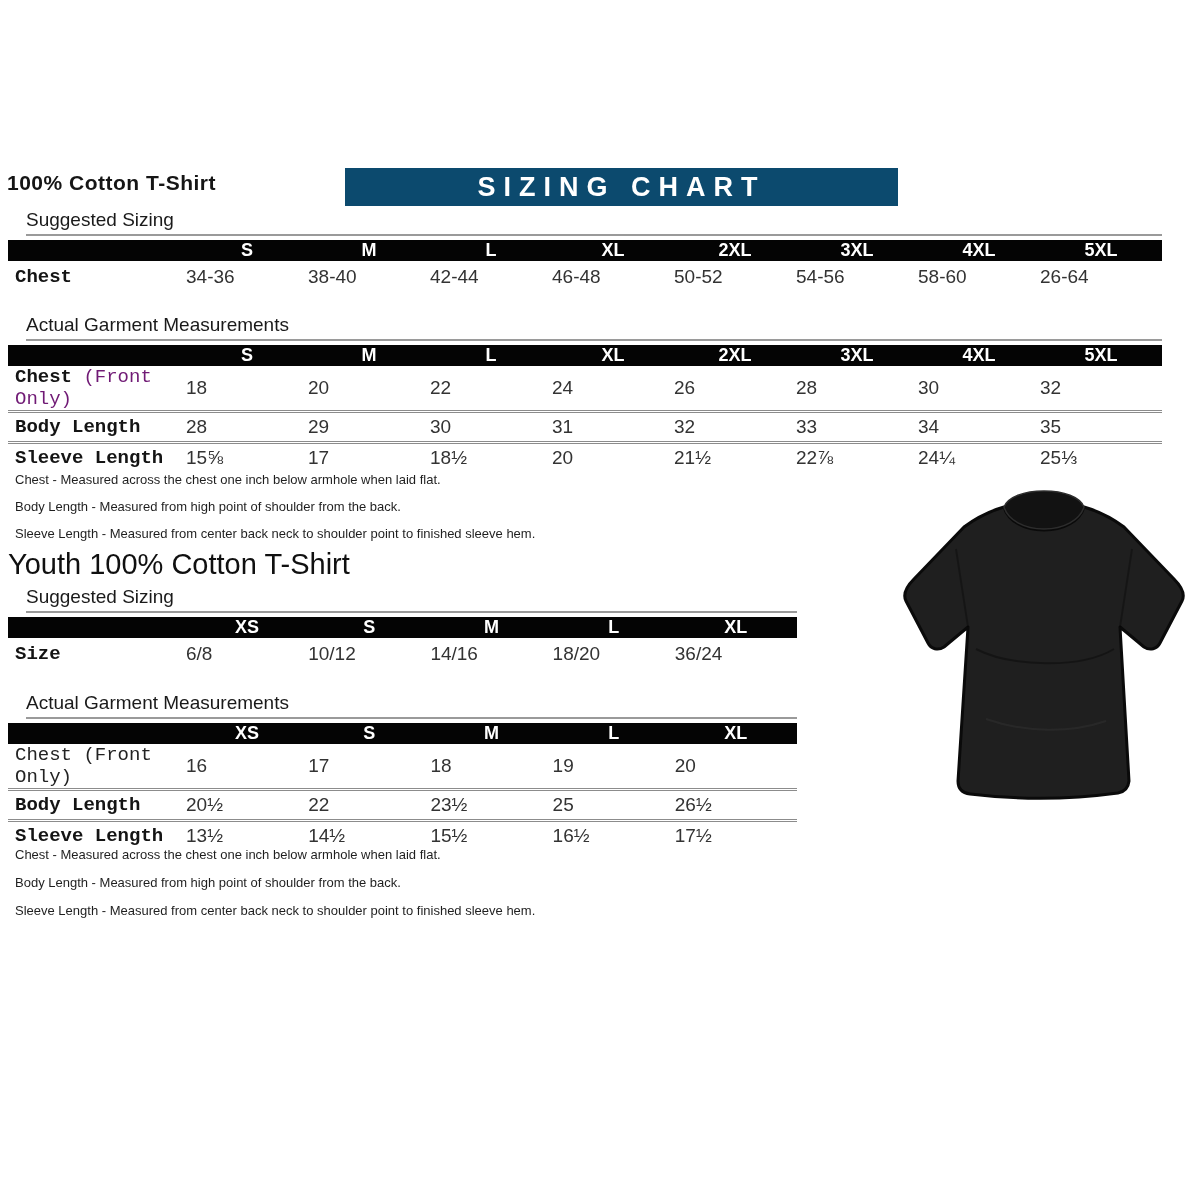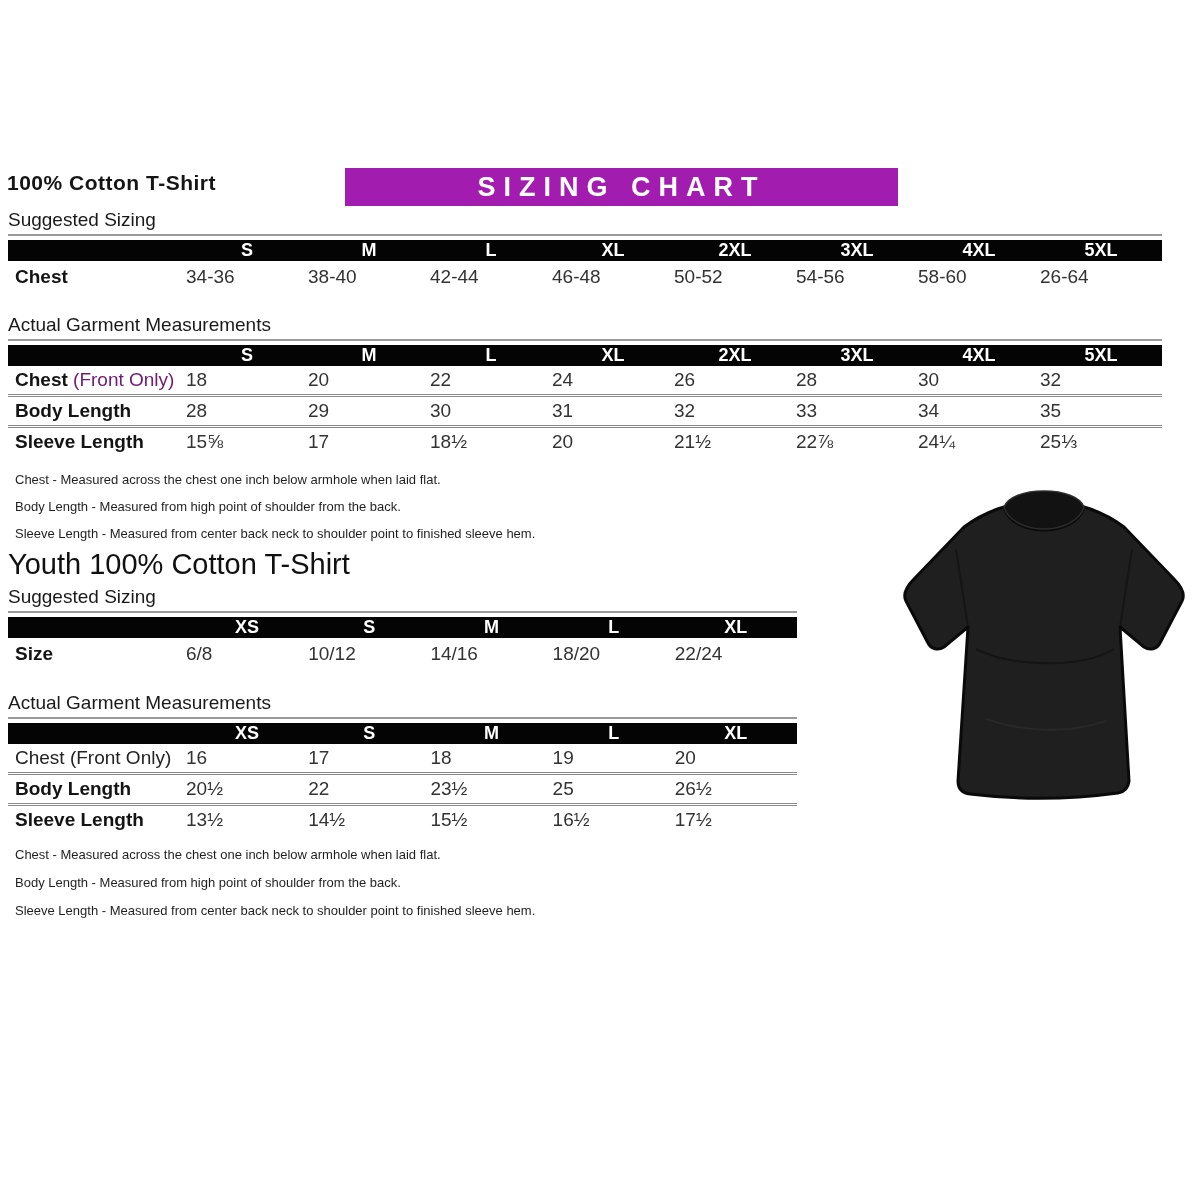--- a/index.html
+++ b/index.html
@@ -11,39 +11,39 @@
     color:#1c1c1c;
     overflow:hidden;
   }
   .page-title {
     position:absolute; left:7px; top:165px;
     font-size:21px; line-height:36px; font-weight:700; color:#151515;
     letter-spacing:0.5px;
   }
   .banner {
     position:absolute; left:345px; top:168px; width:553px; height:38px;
-    background:#a21caf; color:#ffffff;
+    background:#0c4a6e; color:#ffffff;
     font-size:27px; font-weight:bold; letter-spacing:8px;
     text-align:center; line-height:39px;
   }
   .section { position:absolute; }
   .section-label {
     font-size:19px; line-height:22px; color:#1a1a1a;
-    padding-bottom:3px; border-bottom:2px solid #9a9a9a; margin-bottom:4px;
+    padding-bottom:3px; border-bottom:2px solid #9a9a9a; margin-bottom:4px;margin-left:18px;
   }
   table { border-collapse:collapse; table-layout:fixed; width:100%; }
   thead th {
     background:#040404; color:#ffffff;
     font-size:18px; font-weight:bold; height:21px; line-height:21px;
     text-align:center; padding:0;
   }
   thead th.corner { text-align:left; }
   tbody td, tbody th { padding:0; vertical-align:middle; }
   tbody th.row-label {
-    text-align:left; padding-left:7px; font-size:19px; font-weight:bold; color:#141414;
+    text-align:left; padding-left:7px; font-size:19px; font-weight:bold; color:#141414;font-family:Liberation Mono, monospace;
   }
   tbody th.row-label .label-rest { font-weight:400; color:#701a75; }
   tbody th.row-label.plain { font-weight:400; color:#232323; }
   tbody td.val { text-align:left; font-size:19px; color:#333333; }
   .tall-row td, .tall-row th { height:32px; }
   .std-row td, .std-row th { height:28px; }
   tbody tr.sep td, tbody tr.sep th { border-top:3px double #8c8c8c; }
   .notes { position:absolute; left:15px; }
   .notes .note { font-size:13px; line-height:27px; color:#1f1f1f; }
   .notes.bottom .note { line-height:28px; }
@@ -196,21 +196,21 @@
         <th>XL</th>
       </tr>
     </thead>
     <tbody>
       <tr class="tall-row">
         <th class="row-label">Size</th>
         <td class="val">6/8</td>
         <td class="val">10/12</td>
         <td class="val">14/16</td>
         <td class="val">18/20</td>
-        <td class="val">22/24</td>
+        <td class="val">36/24</td>
       </tr>
     </tbody>
   </table>
 </div>
 
 <div class="section" style="left:8px; top:692px; width:789px;">
   <div class="section-label">Actual Garment Measurements</div>
   <table>
     <colgroup>
         <col style="width:178px">

